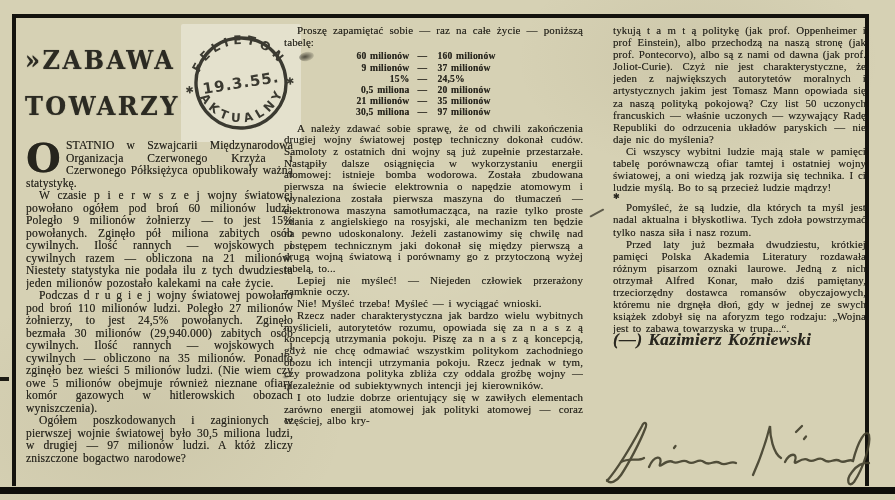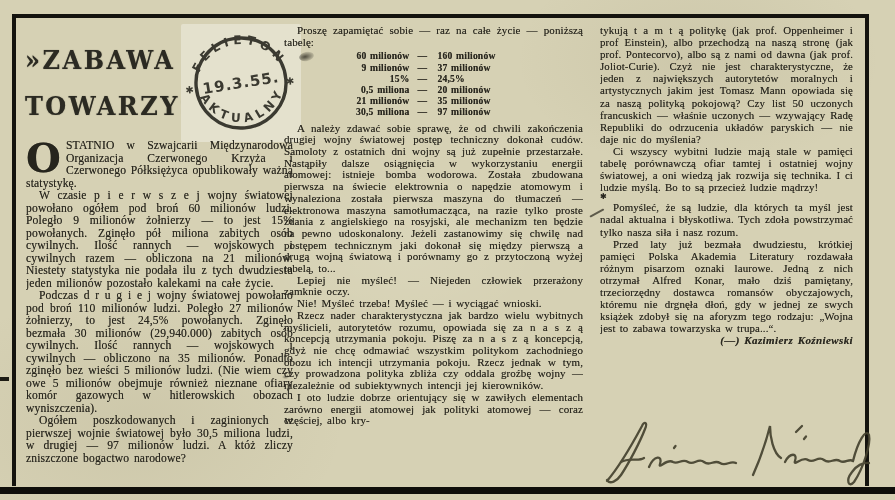--- a/index.html
+++ b/index.html
@@ -39,21 +39,21 @@
   }
   .stamp-patch svg{position:absolute;left:2px;top:1px;}
   
   .col{position:absolute;text-align:justify;overflow:hidden;}
   .col p{margin:0;text-indent:13px;
     text-shadow:0 0 .5px rgba(40,38,28,.6);}
   #col1{left:26px;top:140px;width:267px;height:334px;
     font-size:11.6px;line-height:12.5px;word-spacing:1.6px;letter-spacing:.15px;}
   #col2{left:284px;top:25px;width:299px;height:460px;
     font-size:11px;line-height:11.7px;word-spacing:1.8px;letter-spacing:.1px;}
-  #col3{left:600px;top:24px;width:253px;height:420px;
+  #col3{left:613px;top:24px;width:253px;height:420px;
     font-size:10.9px;line-height:12.1px;word-spacing:1.4px;letter-spacing:.1px;}
   #col1 .noindent, #col3 .noindent{text-indent:0;}
   .dropcap{
     float:left;
     font-family:"DejaVu Serif", serif;font-weight:bold;
     font-size:40px;line-height:32px;
     margin:2px 5px 0 0;color:#26251d;
   }
   
   .cmp-table{width:232px;margin:2px auto 5px auto;}
@@ -63,23 +63,23 @@
     text-shadow:0 0 .5px rgba(40,38,28,.6);}
   .cmp-left{text-align:right;}
   .cmp-dash{text-align:center;}
   .cmp-right{text-align:left;padding-left:2px;}
   
   .star-sep{
     text-indent:0 !important;text-align:left;
     margin:7px 0 9px 104px;font-size:8px;line-height:8px;
   }
   .byline{
-    text-indent:0 !important;text-align:right;
+    text-indent:0 !important;text-align:left;
     margin-top:14px;font-weight:bold;font-style:italic;
-    font-size:11px;letter-spacing:.4px;
+    font-size:17px;letter-spacing:.4px;
   }
   
   .signature{position:absolute;left:597px;top:417px;width:282px;height:78px;}
   
   .smudge1{
     position:absolute;left:299px;top:52px;width:15px;height:9px;
     background:radial-gradient(ellipse at 40% 50%, rgba(35,33,25,.75), rgba(35,33,25,.15) 70%, transparent);
     border-radius:50%;transform:rotate(-12deg);
   }
   .pen-tick{

